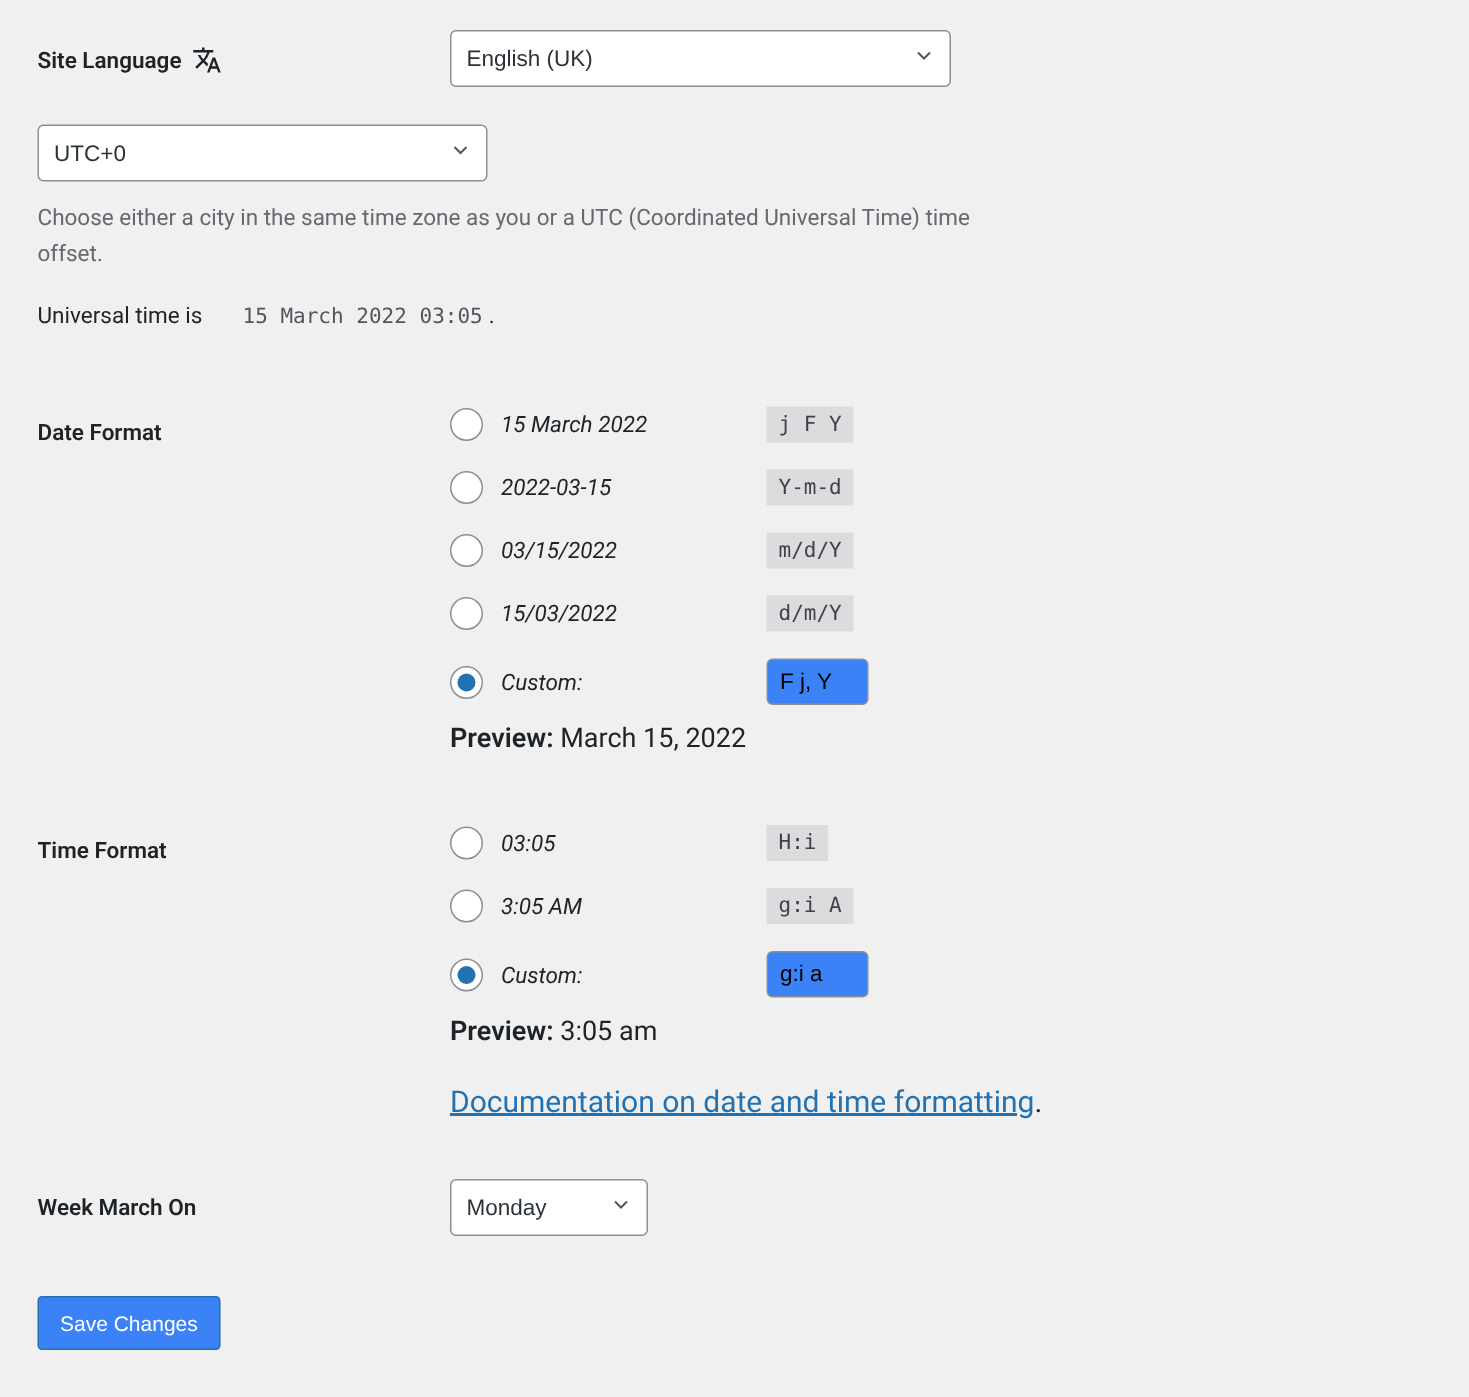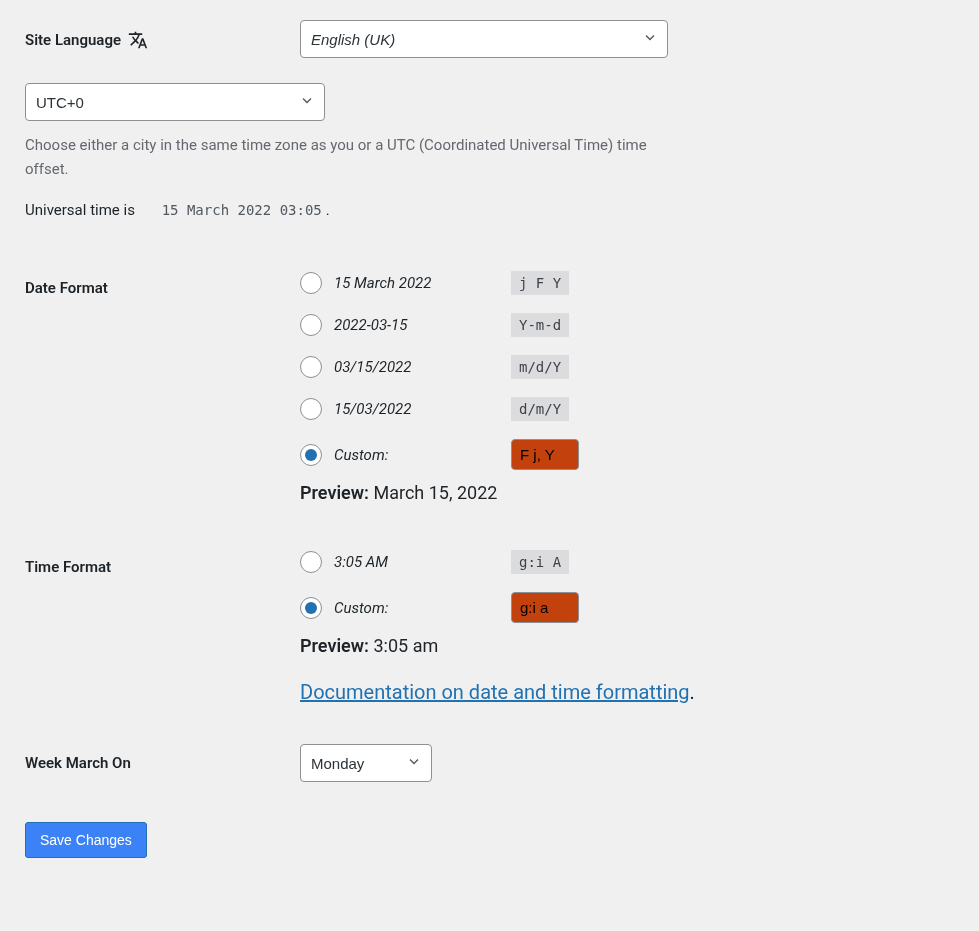--- a/index.html
+++ b/index.html
@@ -47,22 +47,21 @@
       background: #fff;
       border: 1px solid #8c8f94;
       border-radius: 4px;
       padding: 8px 32px 8px 10px;
       font-size: 15px;
       color: #2c3338;
       cursor: pointer;
       min-height: 38px;
     }
     .select-lang {
-      width: 368px;
-      font-style: italic;
+      width: 334px;
     }
     .select-tz {
       width: 300px;
     }
     .select-week {
       width: 132px;
     }
     .chevron-down {
       position: absolute;
       right: 10px;
@@ -134,21 +133,21 @@
       padding: 4px 8px;
       font-size: 14px;
       color: #3c434a;
     }
     .custom-input {
       border: 1px solid #8c8f94;
       border-radius: 4px;
       padding: 6px 8px;
       font-size: 15px;
       width: 68px;
-      background: #c2410c;
+      background: #3b82f6;
     }
     .preview-row {
       font-size: 18px;
       color: #1d2327;
       margin-top: 6px;
     }
     .preview-row strong {
       font-weight: 600;
     }
     .doc-link {
@@ -268,20 +267,25 @@
   </div>
 
   
   <div class="form-row" style="margin-bottom: 40px;">
     <div class="form-label">
       <span>Time Format</span>
     </div>
     <div class="form-content time-format-section">
       <div class="radio-row">
         <input type="radio" name="time_format" style="">
+        <span class="radio-label">03:05</span>
+        <span class="code-badge">H:i</span>
+      </div>
+      <div class="radio-row">
+        <input type="radio" name="time_format" style="">
         <span class="radio-label">3:05 AM</span>
         <span class="code-badge">g:i A</span>
       </div>
       <div class="radio-row">
         <input type="radio" name="time_format" checked="" style="">
         <span class="radio-label">Custom:</span>
         <input type="text" class="custom-input" value="g:i a" style="">
       </div>
       <p class="preview-row">
         <strong>Preview:</strong>

